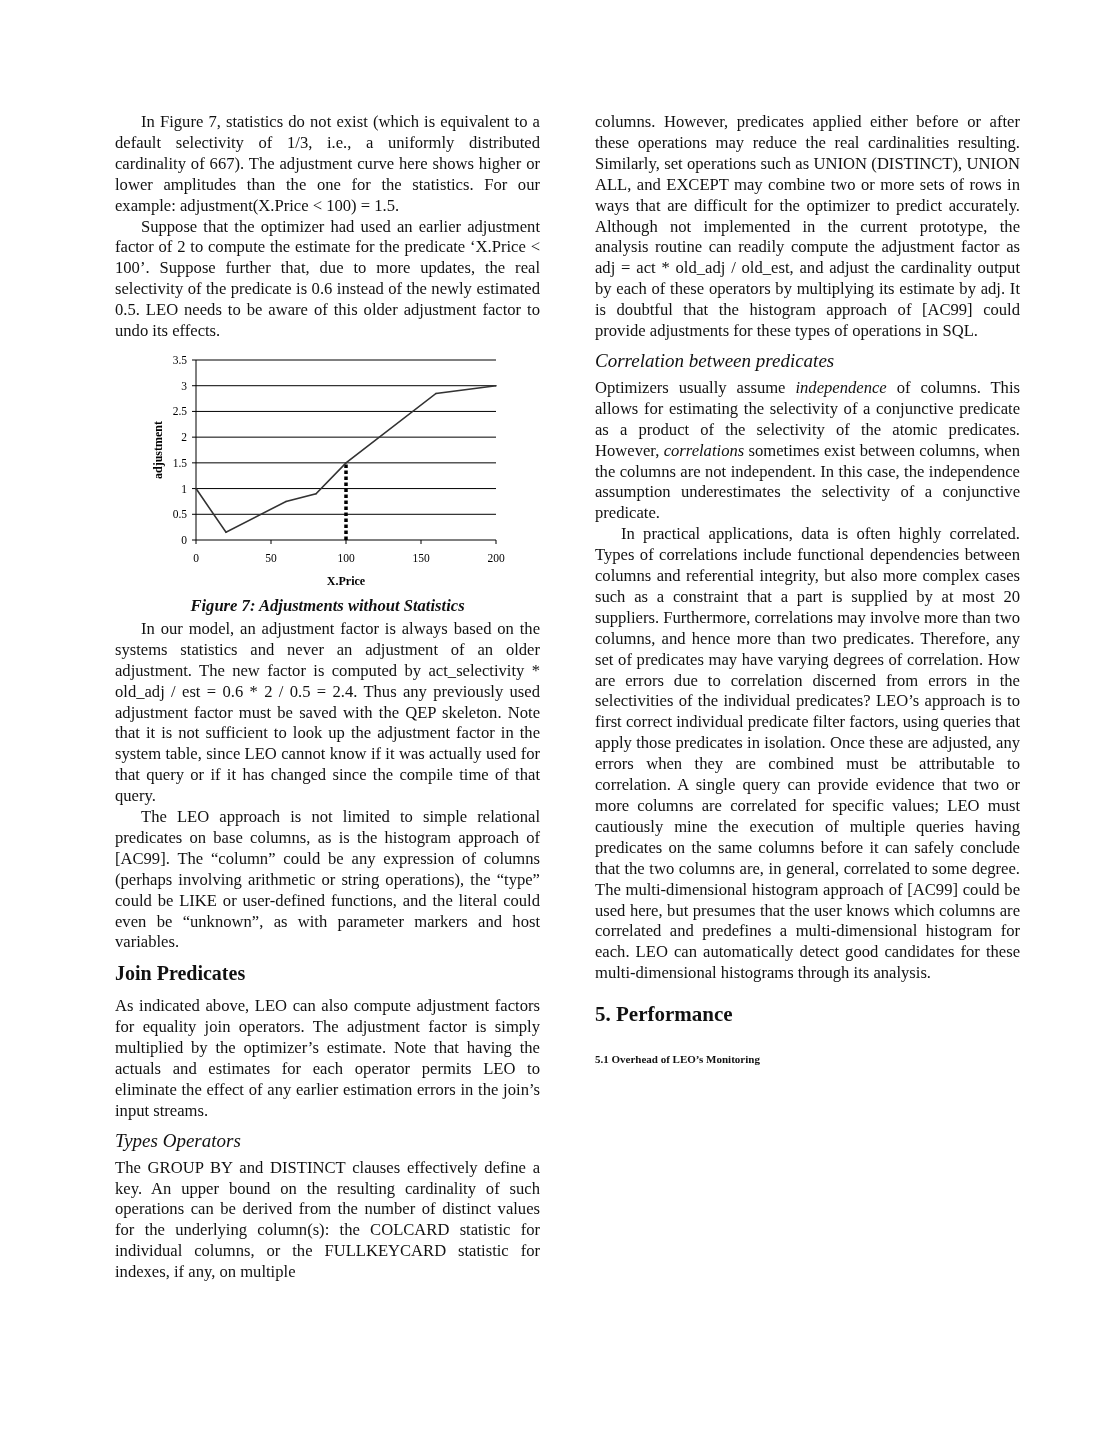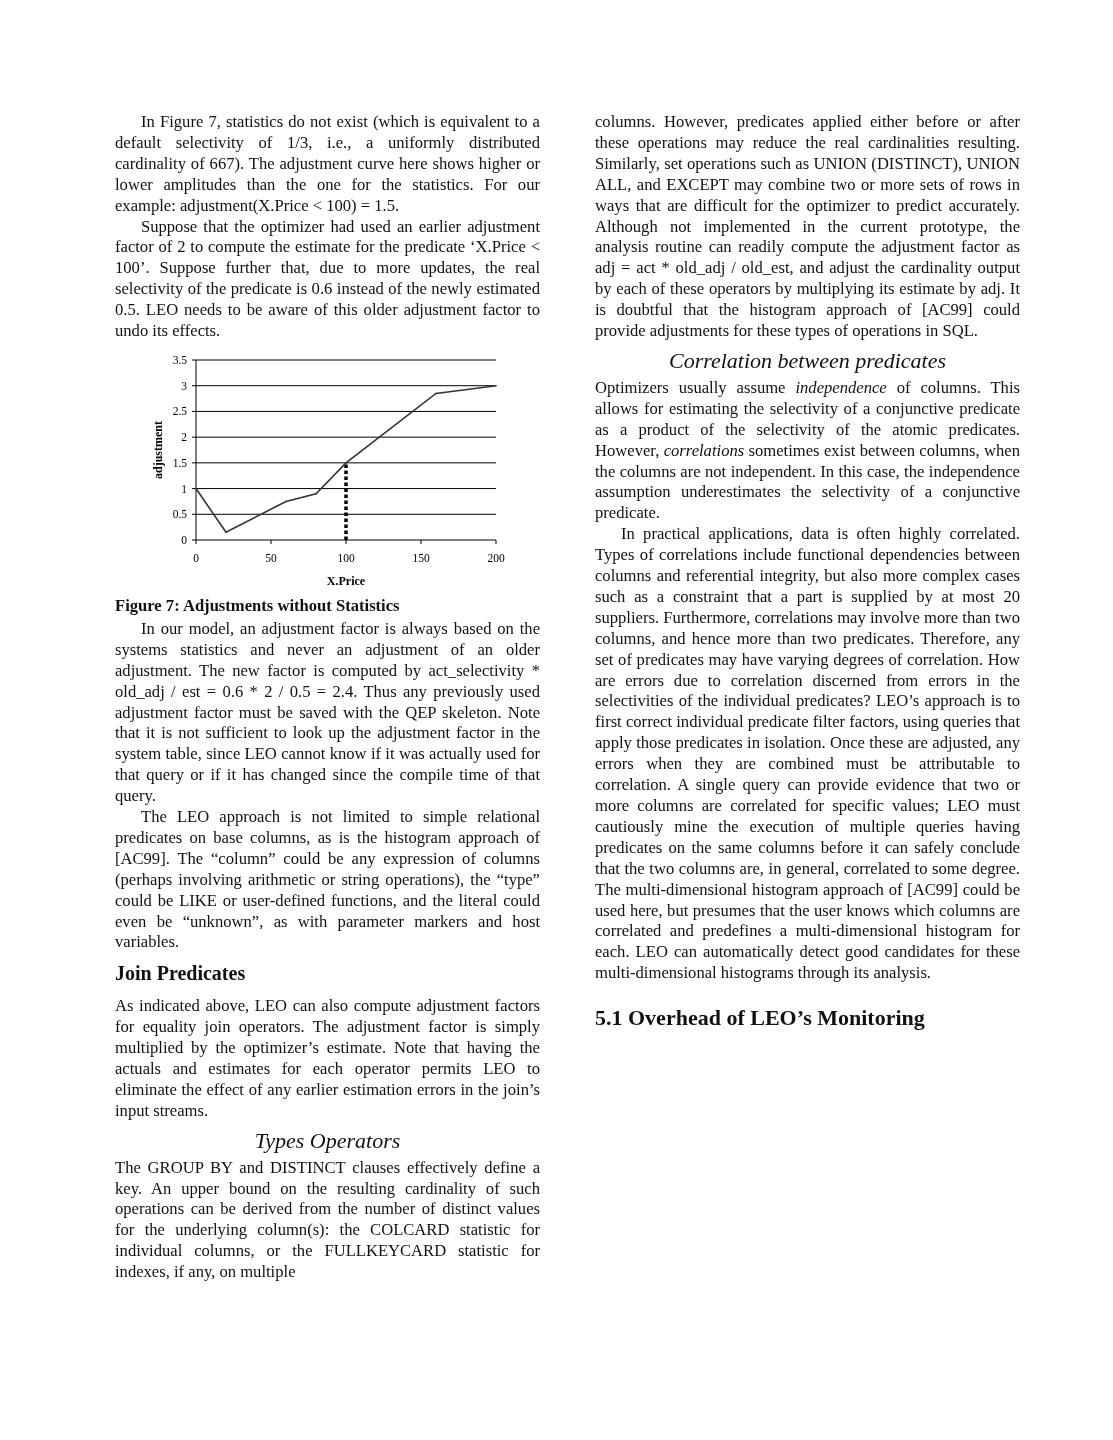--- a/index.html
+++ b/index.html
@@ -4,25 +4,25 @@
 <style>
   html, body { margin: 0; padding: 0; background: #ffffff; }
   body { width: 1113px; height: 1440px; position: relative; overflow: hidden;
          font-family: "Liberation Serif", serif; color: #111; }
   .col { position: absolute; top: 96px; font-size: 16.6px; line-height: 20.9px; margin-top: 16px; }
   .col.left { left: 115px; width: 425px; }
   .col.right { left: 595px; width: 425px; }
   p { margin: 0; text-align: justify; }
   p.indent { text-indent: 26px; }
   h4.bold { font-weight: bold; font-size: 20px; margin: 10px 0 12px 0; }
-  h4.ital { font-style: italic; font-weight: normal; font-size: 22px; margin: 9px 0 6px 0; text-align: center; }
+  h4.ital { font-style: italic; font-weight: normal; font-size: 19px; margin: 9px 0 6px 0; }
   .figure { position: relative; height: 248px; margin: 6px 0 0 0; }
-  .caption { text-align: left; font-weight: bold; margin: 0 0 2px 0; }
+  .caption { text-align: center; font-weight: bold; margin: 0 0 2px 0; font-style: italic; }
   h2.sec { font-size: 21px; font-weight: bold; margin: 20px 0 0 0; }
-  h3.subsec { font-size: 22px; font-weight: bold; margin: 24px 0 9px 0; }
+  h3.subsec { font-size: 11px; font-weight: bold; margin: 24px 0 9px 0; }
   svg text { font-family: "Liberation Serif", serif; }
 </style>
 </head>
 <body>
 
 <div class="col left">
   <p class="indent">In Figure 7, statistics do not exist (which is equivalent to a default selectivity of 1/3, i.e., a uniformly distributed cardinality of 667). The adjustment curve here shows higher or lower amplitudes than the one for the statistics. For our example: adjustment(X.Price &lt; 100) = 1.5.</p>
   <p class="indent">Suppose that the optimizer had used an earlier adjustment factor of 2 to compute the estimate for the predicate ‘X.Price &lt; 100’.  Suppose further that, due to more updates, the real selectivity of the predicate is 0.6 instead of the newly estimated 0.5. LEO needs to be aware of this older adjustment factor to undo its effects.</p>
 
   <div class="figure">
@@ -93,14 +93,15 @@
   <p>As indicated above, LEO can also compute adjustment factors for equality join operators.  The adjustment factor is simply multiplied by the optimizer’s estimate.  Note that having the actuals and estimates for each operator permits LEO to eliminate the effect of any earlier estimation errors in the join’s input streams.</p>
   <h4 class="ital">Types Operators</h4>
   <p>The GROUP BY and DISTINCT clauses effectively define a key.  An upper bound on the resulting cardinality of such operations can be derived from the number of distinct values for the underlying column(s): the COLCARD statistic for individual columns, or the FULLKEYCARD statistic for indexes, if any, on multiple</p>
 </div>
 
 <div class="col right">
   <p>columns.  However, predicates applied either before or after these operations may reduce the real cardinalities resulting.  Similarly, set operations such as UNION (DISTINCT), UNION ALL, and EXCEPT may combine two or more sets of rows in ways that are difficult for the optimizer to predict accurately.  Although not implemented in the current prototype, the analysis routine can readily compute the adjustment factor as adj = act * old_adj / old_est, and adjust the cardinality output by each of these operators by multiplying its estimate by adj.  It is doubtful that the histogram approach of [AC99] could provide adjustments for these types of operations in SQL.</p>
   <h4 class="ital">Correlation between predicates</h4>
   <p><span>Optimizers usually assume </span><em>independence</em><span> of columns. This allows for estimating the selectivity of a conjunctive predicate as a product of the selectivity of the atomic predicates.  However, </span><em>correlations</em><span> sometimes exist between columns, when the columns are not independent. In this case, the independence assumption underestimates the selectivity of a conjunctive predicate.</span></p>
   <p class="indent">In practical applications, data is often highly correlated. Types of correlations include functional dependencies between columns and referential integrity, but also more complex cases such as a constraint that a part is supplied by at most 20 suppliers.  Furthermore, correlations may involve more than two columns, and hence more than two predicates.  Therefore, any set of predicates may have varying degrees of correlation.  How are errors due to correlation discerned from errors in the selectivities of the individual predicates?  LEO’s approach is to first correct individual predicate filter factors, using queries that apply those predicates in isolation.  Once these are adjusted, any errors when they are combined must be attributable to correlation.  A single query can provide evidence that two or more columns are correlated for specific values; LEO must cautiously mine the execution of multiple queries having predicates on the same columns before it can safely conclude that the two columns are, in general, correlated to some degree.  The multi-dimensional histogram approach of [AC99] could be used here, but presumes that the user knows which columns are correlated and predefines a multi-dimensional histogram for each.  LEO can automatically detect good candidates for these multi-dimensional histograms through its analysis.</p>
+  <h2 class="sec">5.   Performance</h2>
   <h3 class="subsec">5.1   Overhead of LEO’s Monitoring</h3>
 </div>
 
 </body></html>

